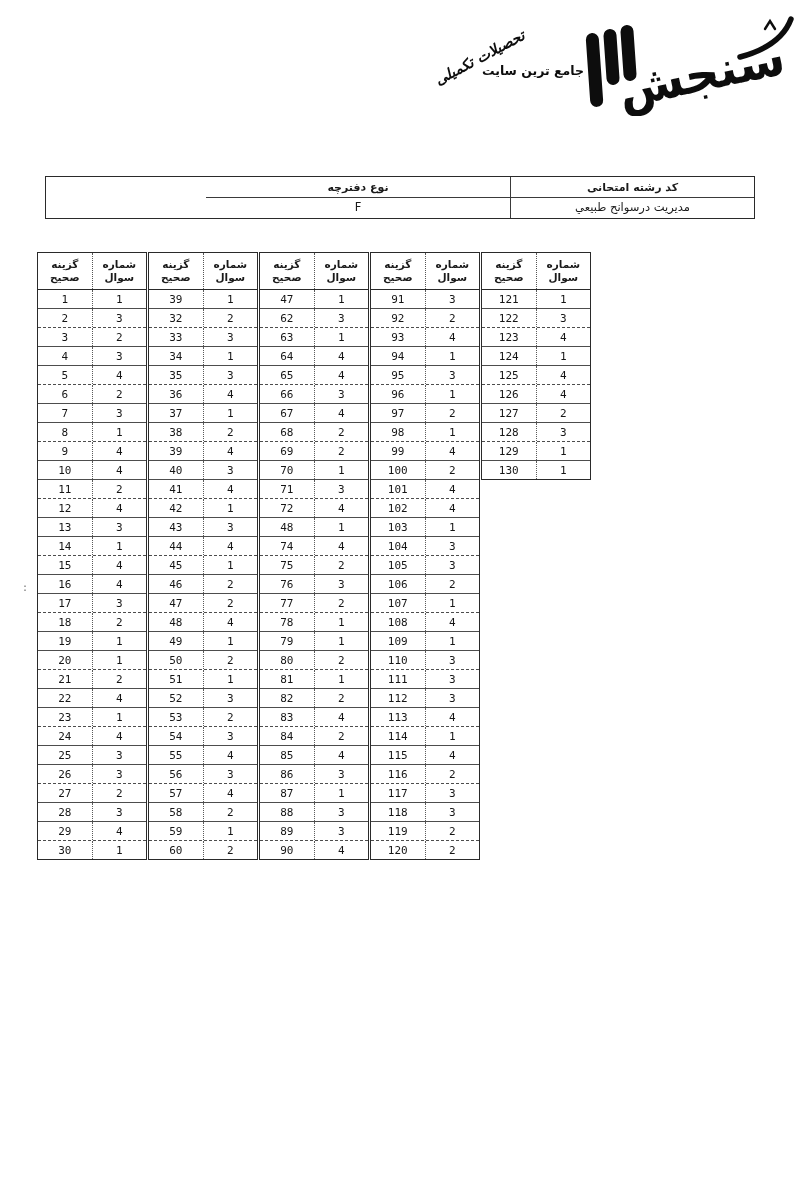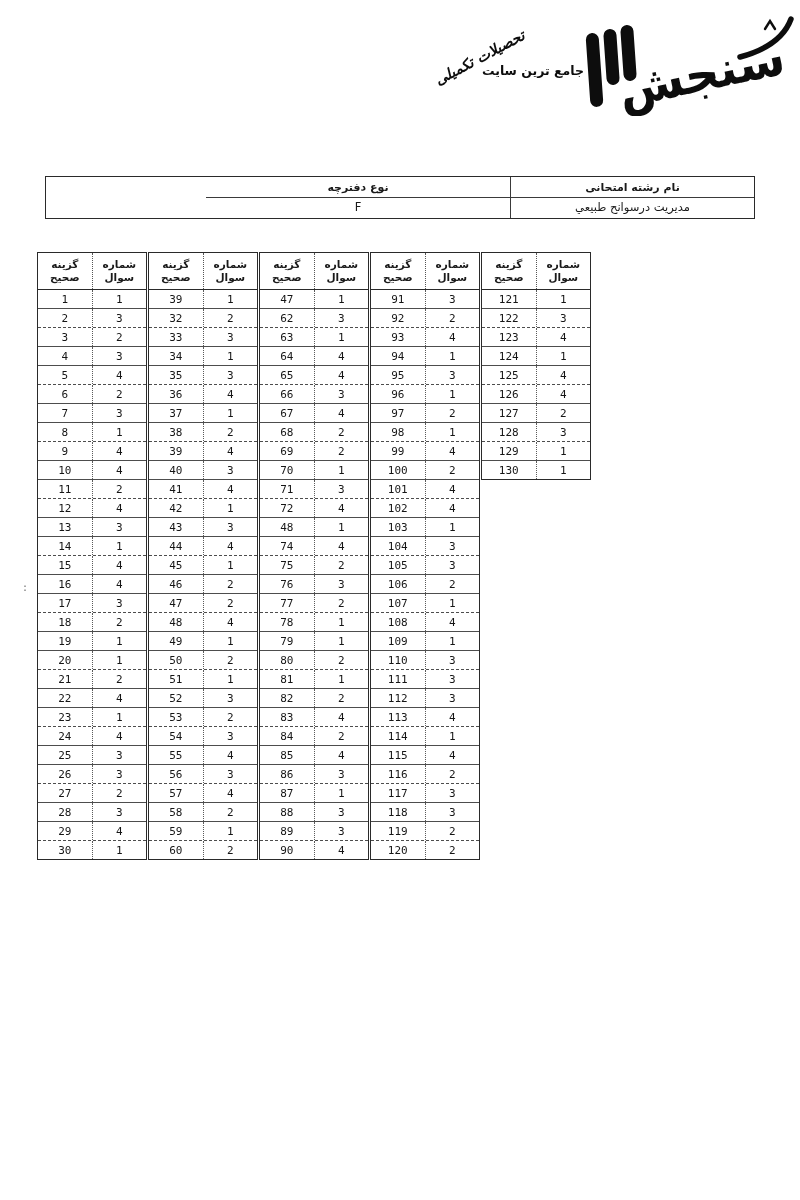--- a/index.html
+++ b/index.html
@@ -73,21 +73,21 @@
         <rect x="154" y="21" width="13" height="74" rx="6.5" transform="rotate(-4 160 58)"></rect>
       </g>
 
       <text x="150" y="63" text-anchor="end" font-family="DejaVu Sans" font-size="12.5" font-weight="bold" fill="#0d0d0d">جامع ترین سایت</text>
       <text x="48" y="50" text-anchor="middle" font-family="DejaVu Sans" font-size="14.5" font-style="italic" font-weight="bold" fill="#0d0d0d" transform="rotate(-28 48 50)">تحصیلات تکمیلی</text>
     </svg>
   </div>
 
   <div class="info-table">
     <div class="info-row hdr">
-      <div class="info-cell">نام رشته امتحانی</div>
+      <div class="info-cell">کد رشته امتحانی</div>
       <div class="info-cell">نوع دفترچه</div>
     </div>
     <div class="info-row val">
       <div class="info-cell">مديريت درسوانح طبيعي</div>
       <div class="info-cell">F</div>
     </div>
   </div>
 
   <div class="blocks">
       <div class="block">

